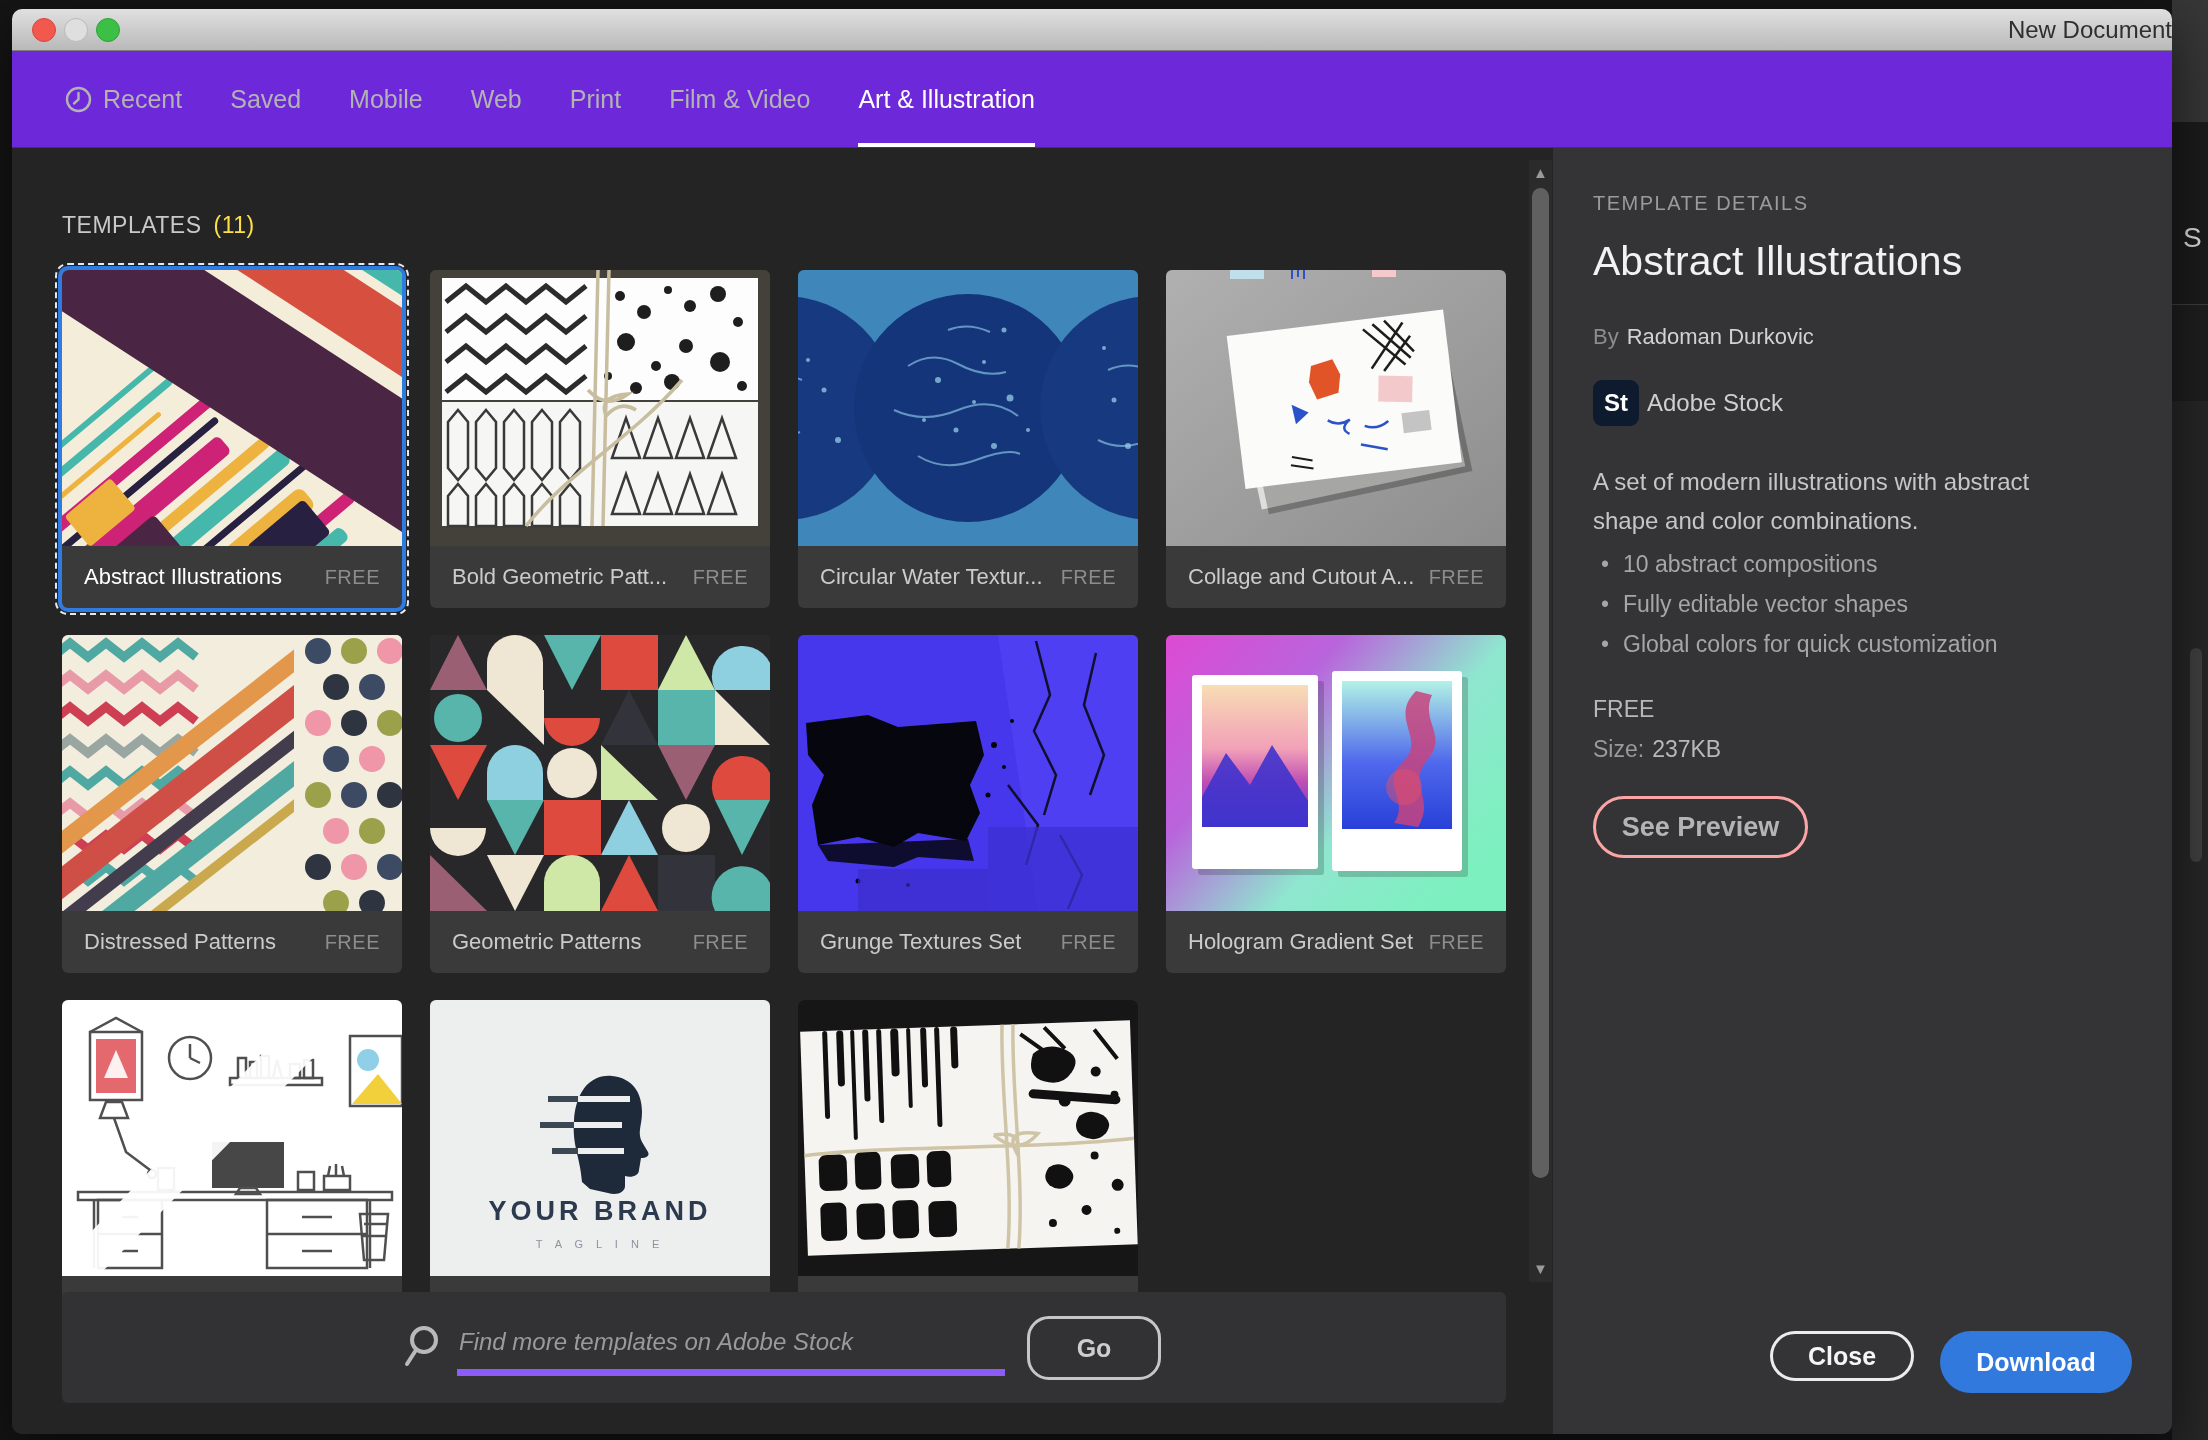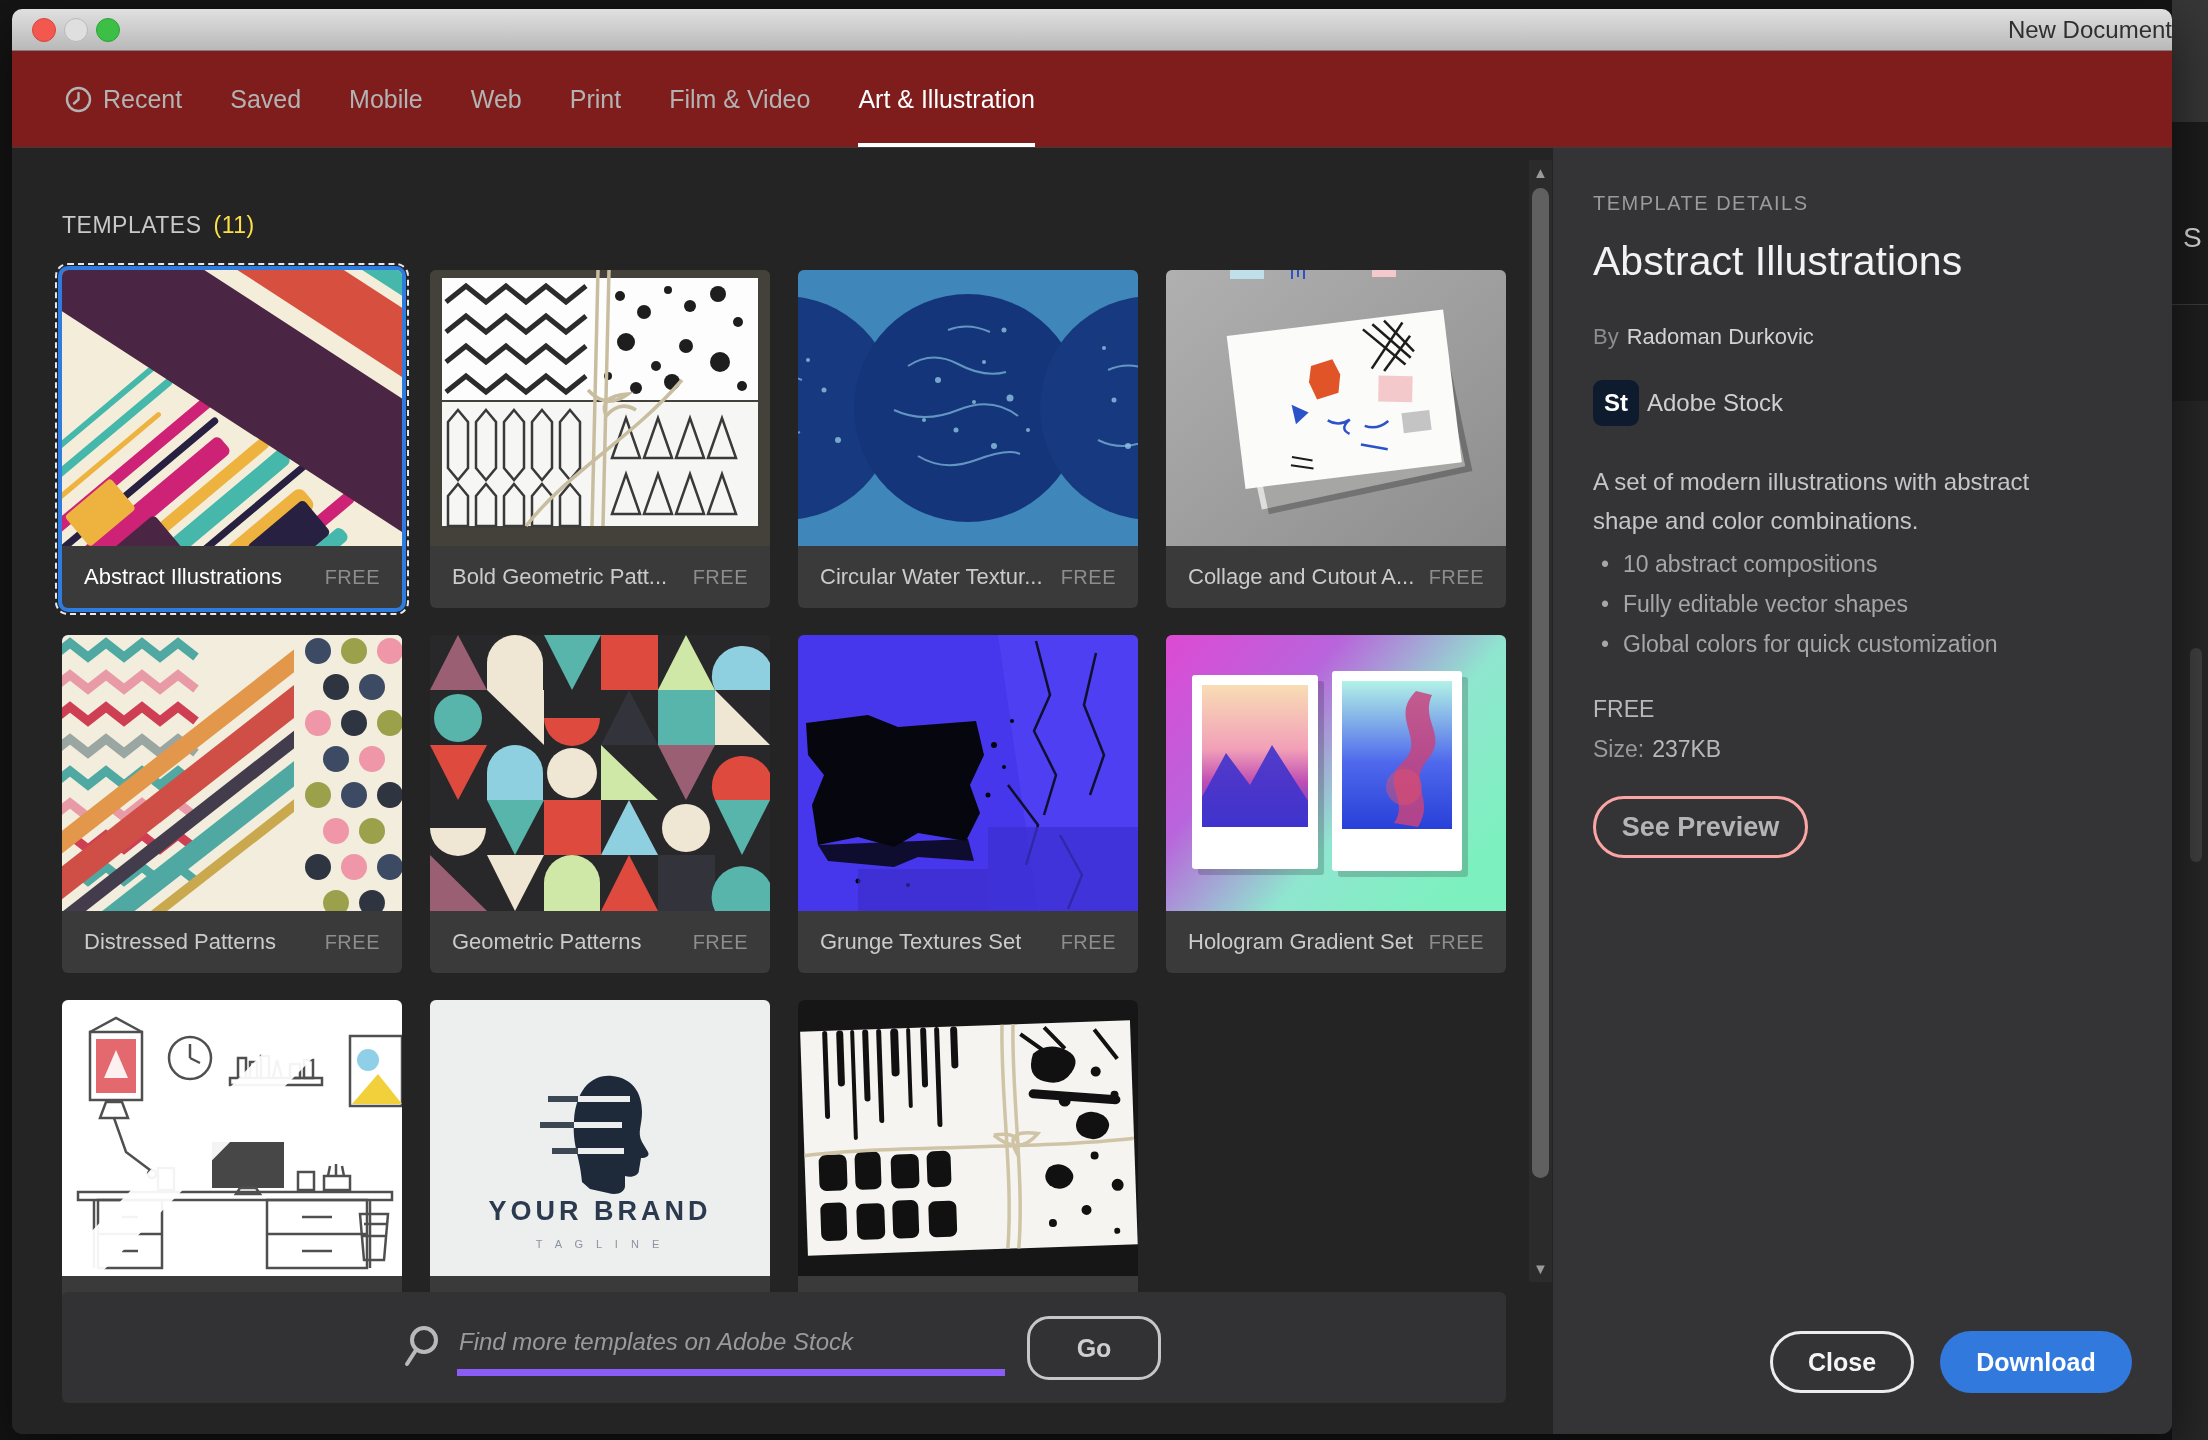--- a/index.html
+++ b/index.html
@@ -21,21 +21,21 @@
 
   .titlebar{position:absolute;left:0;top:0;width:100%;height:42px;
             background:linear-gradient(#e0e0e0,#b9b9b9);border-bottom:1px solid #7e7e7e;}
   .titlebar .title{position:absolute;left:0;right:0;top:0;height:42px;line-height:42px;
                    text-align:right;font-size:24px;color:#2f2f2f;}
   .light{position:absolute;top:9px;width:24px;height:24px;border-radius:50%;}
   .light.red{left:20px;background:#f2584e;border:1px solid #d9453c;}
   .light.gray{left:52px;background:#dfdfdf;border:1px solid #b9b9b9;}
   .light.green{left:84px;background:#3bbf44;border:1px solid #2da337;}
 
-  .tabbar{position:absolute;left:0;top:42px;width:100%;height:97px;background:#7f1d1d;
+  .tabbar{position:absolute;left:0;top:42px;width:100%;height:97px;background:#6d28d9;
           border-bottom:1px solid #3c3c3d;display:flex;align-items:stretch;padding-left:53px;}
   .tab{position:relative;display:flex;align-items:center;gap:11px;margin-right:48px;
        font-size:25px;color:#b3b3b3;cursor:default;}
   .tab.active{color:#ffffff;}
   .tab.active::after{content:"";position:absolute;left:0;right:0;bottom:0;height:4px;background:#ffffff;}
   .tab svg{display:block;}
 
   
   .main{position:absolute;left:0;top:139px;width:1541px;height:1286px;background:#242425;}
   .section-head{position:absolute;left:50px;top:64px;font-size:23px;letter-spacing:.5px;color:#c9c9c9;}
@@ -80,21 +80,21 @@
   .d-desc{position:absolute;left:40px;top:314px;width:480px;font-size:24px;line-height:39px;color:#c6c6c6;}
   .d-bullets{position:absolute;left:44px;top:396px;margin:0;padding:0;list-style:none;}
   .d-bullets li{position:relative;padding-left:26px;font-size:23px;line-height:40px;color:#a6a6a6;}
   .d-bullets li::before{content:"•";position:absolute;left:4px;color:#a6a6a6;}
   .d-price{position:absolute;left:40px;top:548px;font-size:23px;color:#b8b8b8;}
   .d-size{position:absolute;left:40px;top:588px;font-size:23px;color:#9a9a9a;}
   .d-size .val{color:#b8b8b8;margin-left:8px;}
   .preview-btn{position:absolute;left:40px;top:648px;width:215px;height:62px;border-radius:31px;background:transparent;
                border:3px solid #fca5a5;color:#b4b4b4;font-size:27px;font-weight:bold;cursor:pointer;}
   .footer-btns{position:absolute;right:40px;top:1183px;display:flex;gap:26px;}
-  .close-btn{width:144px;height:62px;border-radius:31px;background:transparent;border:3px solid #ececec;
+  .close-btn{width:144px;height:50px;border-radius:31px;background:transparent;border:3px solid #ececec;
              color:#f5f5f5;font-size:25px;font-weight:bold;cursor:pointer;text-align:center;}
   .download-btn{width:192px;height:62px;border-radius:31px;border:none;background:#3179dc;
                 color:#ffffff;font-size:25px;font-weight:bold;cursor:pointer;}
 </style>
 </head>
 <body>
 
 <div class="screen">
 
   <div class="app-strip">

